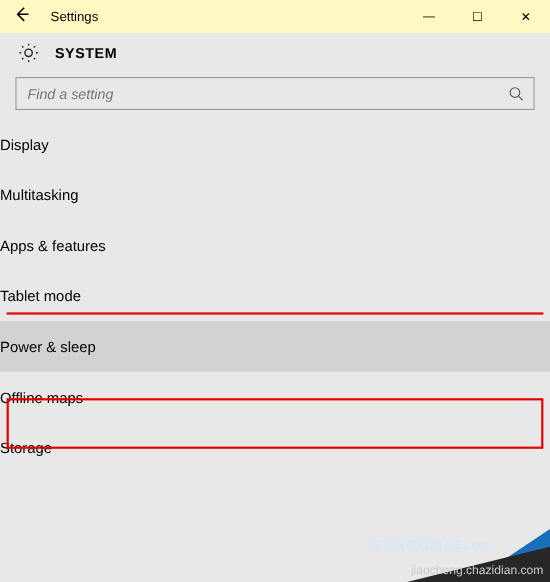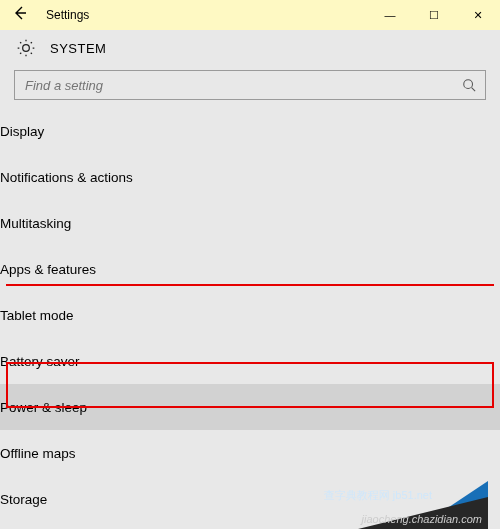--- a/index.html
+++ b/index.html
@@ -42,21 +42,21 @@
     align-items:center;
     padding:6px 14px 10px 14px;
   }
   .gear {
     width:24px; height:24px;
     display:flex; align-items:center; justify-content:center;
   }
   .gear svg { width:20px; height:20px; }
   .sysname {
     font-size:13px;
-    font-weight:400;
+    font-weight:700;
     letter-spacing:0.5px;
     padding-left:12px;
   }
   .searchwrap {
     padding:0 14px 6px 14px;
   }
   .search {
     display:flex;
     align-items:center;
     border:1px solid #9a9a9a;
@@ -94,21 +94,21 @@
   }
   .redthin {
     position:absolute;
     left:6px; right:6px;
     border-top:2px solid #e60000;
     pointer-events:none;
   }
   
   .corner {
     position:absolute;
-    right:12px; bottom:0;
+    right:0; bottom:0;
     width:190px; height:62px;
   }
   .tri1 {
     position:absolute;
     right:0; bottom:0;
     border-left:72px solid transparent;
     border-bottom:48px solid #186fb7;
   }
   .tri2 {
     position:absolute;
@@ -117,21 +117,21 @@
     border-bottom:32px solid #272727;
   }
   .wm1 {
     position:absolute;
     right:56px; bottom:26px;
     font-size:11px; color:#cfe7fb;
   }
   .wm2 {
     position:absolute;
     right:6px; bottom:4px;
-    font-size:11px; color:#ccc;font-style:italic;
+    font-size:11px; color:#ccc;
   }
 </style>
 </head>
 <body>
 
 <div class="titlebar">
   <div class="back">
     <svg width="16" height="16" viewBox="0 0 16 16">
       <path d="M10 2 L4 8 L10 14 M4 8 H14" stroke="#000" stroke-width="1.4" fill="none"></path>
     </svg>
@@ -163,33 +163,27 @@
         </svg>
     </div>
   </div>
 </div>
 
 <div class="list" id="menu">
     <div class="item">
       <span>Display</span>
     </div>
     <div class="item">
-      <span>Notifications &amp; actions</span>
-    </div>
-    <div class="item">
       <span>Multitasking</span>
     </div>
     <div class="item">
       <span>Apps &amp; features</span>
     </div>
     <div class="item">
       <span>Tablet mode</span>
-    </div>
-    <div class="item">
-      <span>Battery saver</span>
     </div>
     <div class="item selected">
       <span>Power &amp; sleep</span>
     </div>
     <div class="item">
       <span>Offline maps</span>
     </div>
     <div class="item">
       <span>Storage</span>
     </div>

